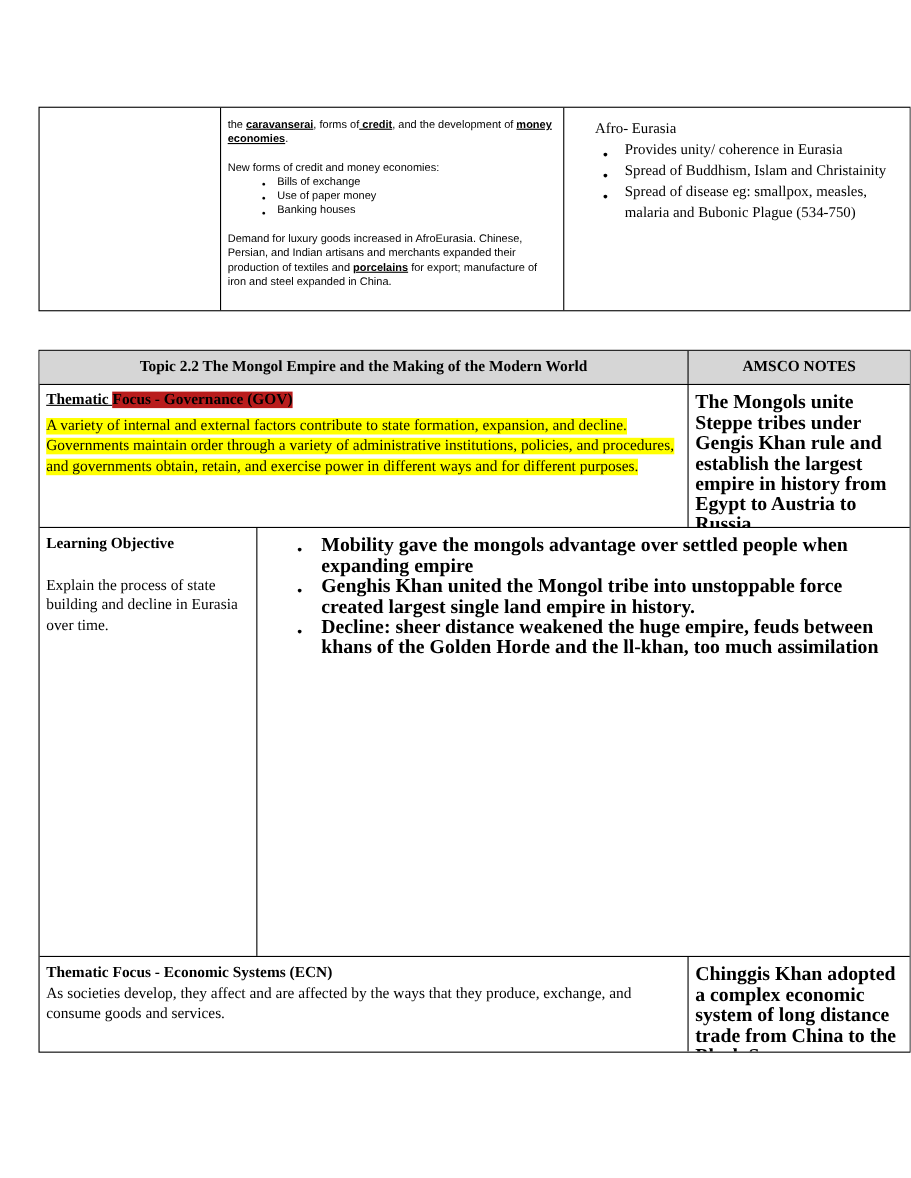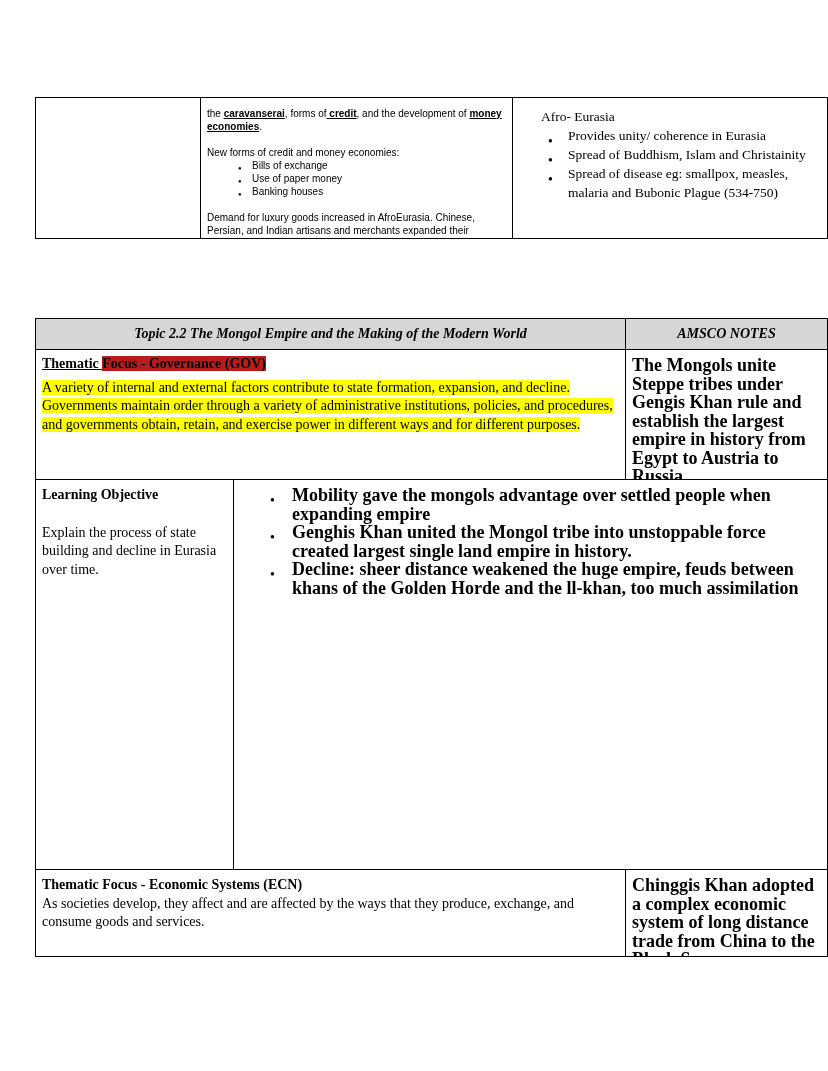--- a/index.html
+++ b/index.html
@@ -1,21 +1,21 @@
 <!DOCTYPE html>
 <html style="--yellow: #ffff00; --gold: #f1c232; --header_bg: #d6d6d6; --border: #000000;"><head>
 <meta charset="utf-8">
 <style>
   * { margin:0; padding:0; box-sizing:border-box; }
   html,body { background:#ffffff; }
   body { width:828px; height:1071px; font-family:"Liberation Serif", serif; color:#000; }
   .page { position:relative; width:828px; height:1071px; background:#fff; overflow:hidden; }
 
   
-  .table1 { position:absolute; left:35px; top:97px; width:793px; height:142px;
+  .table1 { position:absolute; left:35px; top:97px; width:793px; height:186px;
             display:flex; border:1px solid var(--border,#000); }
   .t1-col { height:100%; overflow:hidden; }
   .t1-col1 { width:165px; border-right:1px solid var(--border,#000); }
   .t1-col2 { width:312px; border-right:1px solid var(--border,#000);
              font-family:"Liberation Sans", sans-serif; font-size:10px; line-height:13px;
              padding:9px 7px 6px 6px; }
   .t1-col3 { flex:1; font-size:13.5px; line-height:19px; padding:9px 4px 6px 0; }
 
   .t1-col2 .blank { height:13px; }
   .t1-col2 ul { list-style:none; }
@@ -25,21 +25,21 @@
   .t1-col3 .intro { margin-left:28px; }
   .t1-col3 ul { list-style:none; }
   .t1-col3 li { position:relative; padding-left:55px; }
   .t1-col3 li::before { content:"●"; position:absolute; left:35px; top:5px; font-size:8px; }
 
   
   .table2 { position:absolute; left:35px; top:318px; width:793px; border:1px solid var(--border,#000); }
   .row { display:flex; border-top:1px solid var(--border,#000); overflow:hidden; }
   .row:first-child { border-top:none; }
 
-  .t2-header { height:30px; background:var(--header_bg,#d6d6d6); font-weight:bold; font-size:14px;font-style:italic; }
+  .t2-header { height:30px; background:var(--header_bg,#d6d6d6); font-weight:bold; font-size:14px; }
   .t2-h-left { width:590px; border-right:1px solid var(--border,#000);
                display:flex; align-items:center; justify-content:center; text-align:center; }
   .t2-h-right { flex:1; display:flex; align-items:center; justify-content:center; text-align:center; }
 
   .gov-row { height:130px; font-size:14px; line-height:18.5px; }
   .gov-left { width:590px; border-right:1px solid var(--border,#000); padding:5px 8px 4px 6px; }
   .gov-left .gov-body { margin-top:5px; }
 
   .amsco-cell { flex:1; padding:6px 4px 4px 6px; font-size:18px; line-height:18.5px; }
   .bold { font-weight:bold; }

